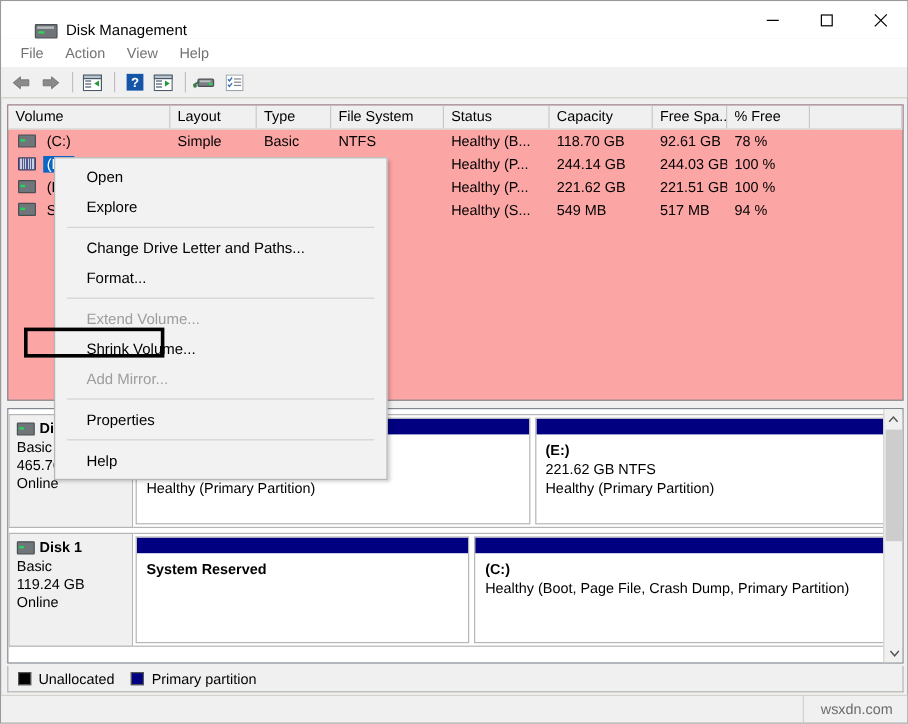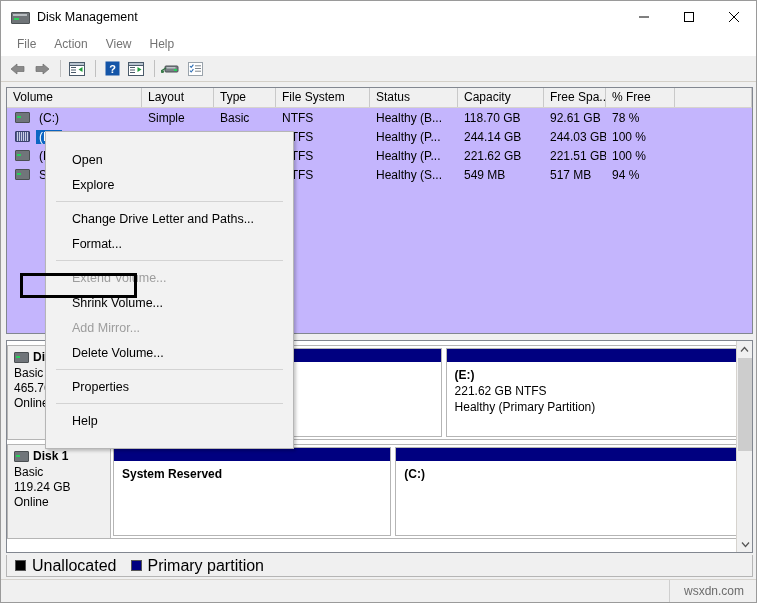--- a/index.html
+++ b/index.html
@@ -5,22 +5,22 @@
   html,body{margin:0;padding:0;}
   body{
     width:757px;height:603px;overflow:hidden;
     font-family:"Liberation Sans",sans-serif;
     font-size:12px;color:#000;background:#ffffff;
   }
   #app{position:relative;width:757px;height:603px;box-sizing:border-box;
        border:1px solid #9a9a9a;background:#f0f0f0;}
 
   
-  .titlebar{height:31px;background:#ffffff;display:flex;align-items:center;
-            position:relative;}
+  .titlebar{height:31px;background:#ffffff;display:flex;align-items:flex-end;
+            position:relative;padding-left:18px;}
   .tb-icon{width:18px;height:14px;margin-left:10px;margin-right:8px;position:relative;}
   .tb-icon .drv{position:absolute;left:0;top:2px;width:17px;height:10px;
        background:#6f7478;border:1px solid #4d5255;border-radius:1px;}
   .tb-icon .drv:after{content:"";position:absolute;left:2px;top:5px;width:5px;height:2px;
        background:#2fd25a;}
   .tb-icon .drv:before{content:"";position:absolute;left:1px;top:1px;width:14px;height:2px;
        background:#b8bdc1;}
   .tb-title{font-size:12.5px;color:#000;}
   .wincontrols{position:absolute;right:0;top:0;height:31px;display:flex;}
   .wc{width:45px;height:31px;display:flex;align-items:center;justify-content:center;}
@@ -32,21 +32,21 @@
 
   
   .toolbar{height:25px;background:#f0f0f0;display:flex;align-items:center;
            padding-left:6px;border-bottom:1px solid #d4d0c8;}
   .tbtn{width:22px;height:20px;display:flex;align-items:center;justify-content:center;
         margin-right:2px;}
   .tsep{width:1px;height:17px;background:#c0c0c0;margin:0 5px;}
 
   
   .listwrap{position:absolute;left:5px;top:86px;width:747px;height:247px;
-            background:#c4b5fd;border:1px solid #828790;box-sizing:border-box;}
+            background:#fca5a5;border:1px solid #828790;box-sizing:border-box;}
   .lhdr{display:flex;height:19px;background:#f0f0f0;border-bottom:1px solid #d6d3ce;}
   .lhdr .hc{border-right:1px solid #c9c9c9;padding:2px 0 0 6px;box-sizing:border-box;
             font-size:12px;color:#000;overflow:hidden;white-space:nowrap;}
   .rows{position:relative;}
   .lrow{display:flex;height:19px;align-items:center;}
   .lrow .c{padding-left:6px;box-sizing:border-box;font-size:12px;white-space:nowrap;
            overflow:hidden;}
   .lrow .c.vol{display:flex;align-items:center;padding-left:8px;}
   .volname{display:inline-block;padding:0 3px;}
   .lrow.sel .volname{background:#0b66c3;color:#fff;}
@@ -81,33 +81,33 @@
   
   .vsb{position:absolute;right:0;top:0;width:16px;height:100%;background:#f0f0f0;
        border-left:1px solid #d6d3ce;box-sizing:border-box;}
   .vsb .arr{height:16px;display:flex;align-items:center;justify-content:center;}
   .vsb .thumb{position:absolute;left:1px;top:17px;width:14px;height:93px;background:#cdcdcd;}
 
   
   .legend{position:absolute;left:5px;top:554px;width:747px;height:22px;
           display:flex;align-items:center;padding-left:8px;box-sizing:border-box;
           background:#f0f0f0;border:1px solid #b5b5b5;border-top:none;}
-  .lg{display:flex;align-items:center;margin-right:14px;font-size:16px;}
+  .lg{display:flex;align-items:center;margin-right:14px;font-size:12px;}
   .swatch{width:11px;height:11px;margin-right:6px;border:1px solid #555;box-sizing:border-box;}
 
   
   .statusbar{position:absolute;left:0;bottom:0;width:755px;height:22px;background:#f0f0f0;
              border-top:1px solid #d6d3ce;display:flex;justify-content:flex-end;align-items:center;}
   .wm{font-size:12px;color:#6c6c6c;padding-right:12px;border-left:1px solid #cfcfcf;
       height:100%;display:flex;align-items:center;padding-left:14px;}
 
   
-  .ctxmenu{position:absolute;left:44px;top:130px;width:249px;background:#f2f2f2;
+  .ctxmenu{position:absolute;left:44px;top:130px;width:278px;background:#f2f2f2;
            border:1px solid #b6b6b6;box-shadow:2px 2px 3px rgba(0,0,0,.22);
-           padding:15px 0;box-sizing:border-box;}
+           padding:3px 0;box-sizing:border-box;}
   .ctxitem{height:25px;display:flex;align-items:center;padding-left:26px;font-size:12.5px;color:#000;}
   .ctxitem.disabled{color:#9d9d9d;}
   .ctxsep{height:1px;background:#d3d3d3;margin:4px 10px;}
   .ctxitem.boxed{position:relative;}
   .annbox{position:absolute;left:19px;top:272px;width:117px;height:25px;
           border:3px solid #000;box-sizing:border-box;pointer-events:none;}
 </style>
 </head>
 <body>
 
@@ -327,20 +327,21 @@
         <div class="part" style="flex:44">
           <div class="cap"></div>
           <div class="pbody">
             <div class="pl b">System Reserved</div>
           </div>
         </div>
         <div class="part" style="flex:56">
           <div class="cap"></div>
           <div class="pbody">
             <div class="pl b">(C:)</div>
+            <div class="pl">Healthy (Boot, Page File, Crash Dump, Primary Partition)</div>
           </div>
         </div>
       </div>
     </div>
 
     <div class="vsb">
       <div class="arr">
         <svg width="9" height="7" viewBox="0 0 9 7">
             <path d="M1 5.5 L4.5 1.5 L8 5.5" stroke="#555" stroke-width="1.2" fill="none"></path>
           </svg>
@@ -372,21 +373,20 @@
   <div class="ctxmenu">
     <div class="ctxitem">Open</div>
     <div class="ctxitem">Explore</div>
     <div class="ctxsep"></div>
     <div class="ctxitem">Change Drive Letter and Paths...</div>
     <div class="ctxitem">Format...</div>
     <div class="ctxsep"></div>
     <div class="ctxitem disabled">Extend Volume...</div>
     <div class="ctxitem boxed">Shrink Volume...</div>
     <div class="ctxitem disabled">Add Mirror...</div>
-    <div class="ctxitem">Delete Volume...</div>
     <div class="ctxsep"></div>
     <div class="ctxitem">Properties</div>
     <div class="ctxsep"></div>
     <div class="ctxitem">Help</div>
   </div>
 
   <div class="annbox"></div>
 
 </div>
 

